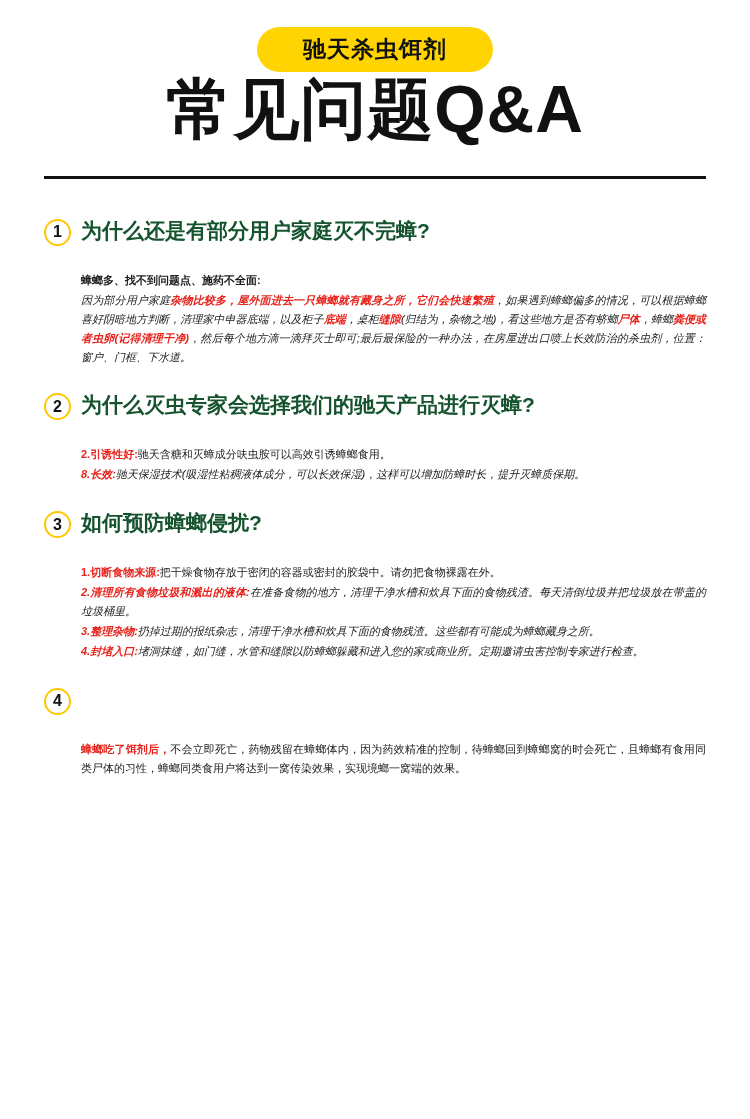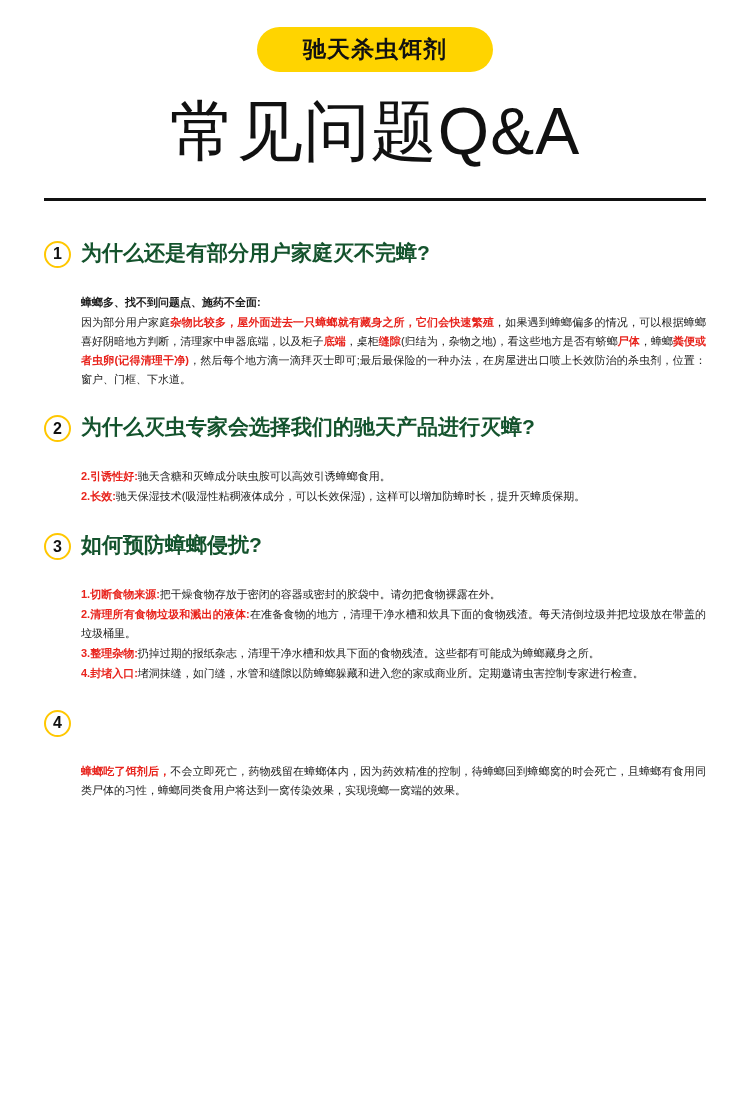--- a/index.html
+++ b/index.html
@@ -34,23 +34,22 @@
     padding: 11px 46px;
     font-size: 23px;
     font-weight: bold;
     color: #111;
     letter-spacing: 1px;
     line-height: 1;
   }
   .main-title {
     text-align: center;
     font-size: 66px;
-    font-weight: normal;
+    font-weight: bold;
     letter-spacing: 1px;
-    margin-top: 22px;
     color: #111;
     line-height: 1.15;
     white-space: nowrap;
   }
   .divider {
     height: 3px;
     background: #111;
     margin-top: 28px;
     width: 100%;
   }
@@ -89,21 +88,21 @@
   }
   .a-body {
     margin-top: 25px;
     margin-left: 37px;
     font-size: 11px;
     line-height: 1.72;
     color: #1a1a1a;
     text-align: justify;
   }
   .a-para { margin: 0; }
-  .a-para + .a-para { margin-top: 1px; }
+  .a-para + .a-para { margin-top: 1px; font-style: italic; }
   .bold { font-weight: bold; }
   .redb { color: #E8231C; font-weight: bold; }
 </style>
 </head>
 <body>
 
 <div class="page">
 
   <div class="badge-wrap">
     <div class="badge">驰天杀虫饵剂</div>
@@ -124,21 +123,21 @@
           <p class="a-para"><span>因为部分用户家庭</span><span class="redb">杂物比较多，屋外面进去一只蟑螂就有藏身之所，它们会快速繁殖</span><span>，如果遇到蟑螂偏多的情况，可以根据蟑螂喜好阴暗地方判断，清理家中申器底端，以及柜子</span><span class="redb">底端</span><span>，桌柜</span><span class="redb">缝隙</span><span>(归结为，杂物之地)，看这些地方是否有蛴螂</span><span class="redb">尸体</span><span>，蟑螂</span><span class="redb">粪便或者虫卵(记得清理干净)</span><span>，然后每个地方滴一滴拜灭士即可;最后最保险的一种办法，在房屋进出口喷上长效防治的杀虫剂，位置：窗户、门框、下水道。</span></p>
         </div>
       </div>
       <div class="faq-item">
         <div class="q-row">
           <div class="q-num">2</div>
           <div class="q-text">为什么灭虫专家会选择我们的驰天产品进行灭蟑?</div>
         </div>
         <div class="a-body">
           <p class="a-para"><span class="redb">2.引诱性好:</span><span>驰天含糖和灭蟑成分呋虫胺可以高效引诱蟑螂食用。</span></p>
-          <p class="a-para"><span class="redb">2.长效:</span><span>驰天保湿技术(吸湿性粘稠液体成分，可以长效保湿)，这样可以增加防蟑时长，提升灭蟑质保期。</span></p>
+          <p class="a-para"><span class="redb">8.长效:</span><span>驰天保湿技术(吸湿性粘稠液体成分，可以长效保湿)，这样可以增加防蟑时长，提升灭蟑质保期。</span></p>
         </div>
       </div>
       <div class="faq-item">
         <div class="q-row">
           <div class="q-num">3</div>
           <div class="q-text">如何预防蟑螂侵扰?</div>
         </div>
         <div class="a-body">
           <p class="a-para"><span class="redb">1.切断食物来源:</span><span>把干燥食物存放于密闭的容器或密封的胶袋中。请勿把食物裸露在外。</span></p>
           <p class="a-para"><span class="redb">2.清理所有食物垃圾和溅出的液体:</span><span>在准备食物的地方，清理干净水槽和炊具下面的食物残渣。每天清倒垃圾并把垃圾放在带盖的垃圾桶里。</span></p>

